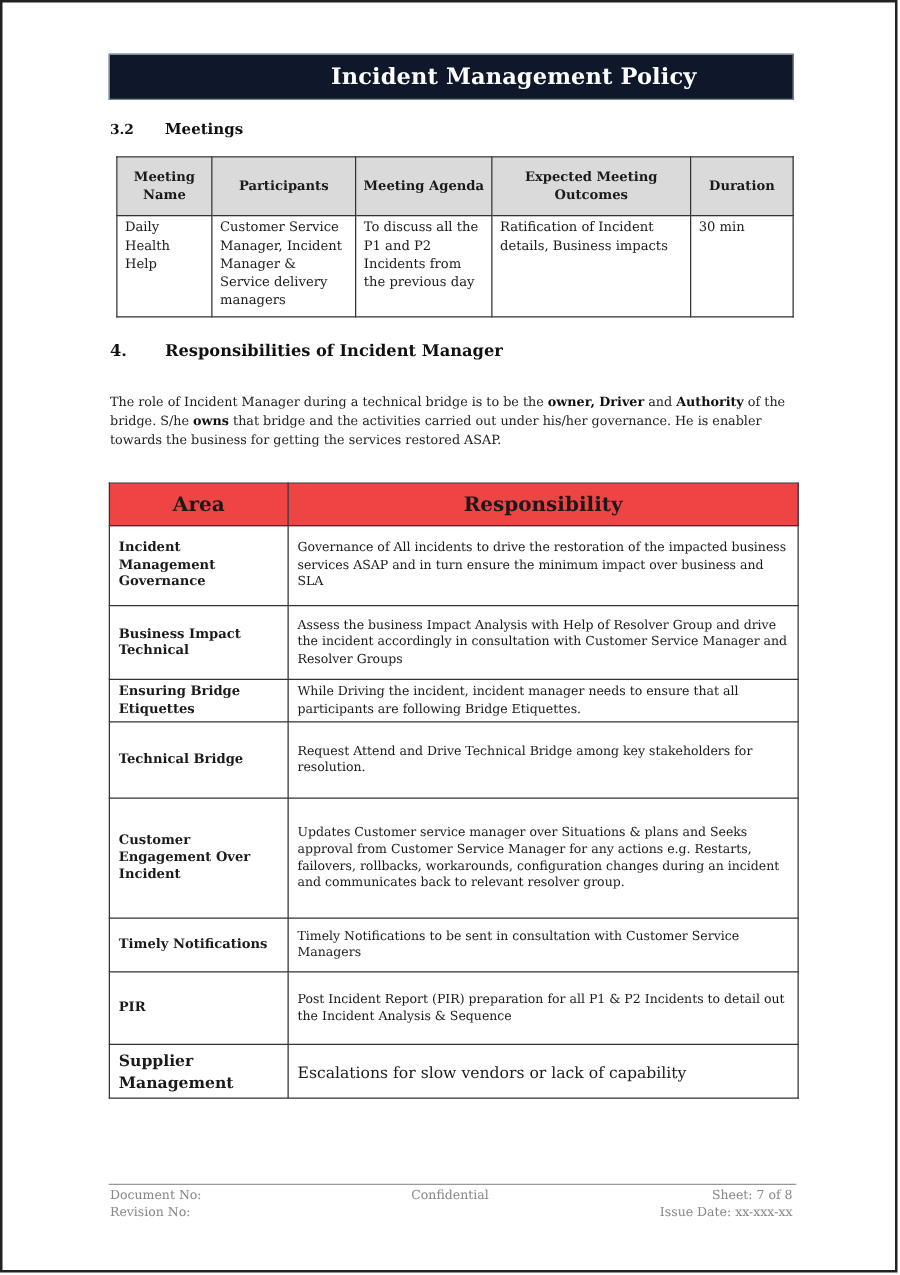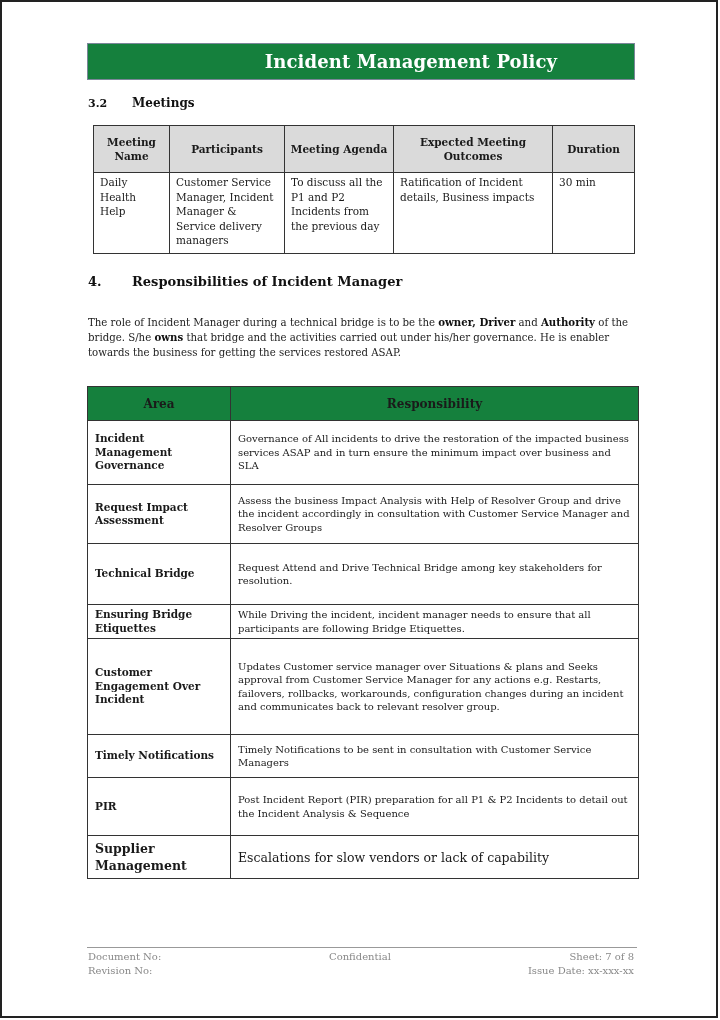--- a/index.html
+++ b/index.html
@@ -7,21 +7,21 @@
       width: 720px; height: 1020px; background: #ffffff; position: relative; overflow: hidden;
       font-family: "DejaVu Serif", serif; color: #1a1a1a;
     }
     .page-frame {
       position: absolute; left: 0; top: 0; width: 718px; height: 1018px;
       border-left: 2px solid #222; border-top: 2px solid #222; border-right: 2px solid #222; border-bottom: 2px solid #222;
       box-sizing: border-box;
     }
     .title-bar {
       position: absolute; left: 87px; top: 43px; width: 548px; height: 37px;
-      background: #15803d; border: 1px solid #7a8699; box-sizing: border-box;
+      background: #0f172a; border: 1px solid #7a8699; box-sizing: border-box;
       display: flex; align-items: center; justify-content: center;
     }
     .title-bar span {
       color: #ffffff; font-weight: bold; font-size: 18px; margin-left: 100px;
       font-family: "DejaVu Serif", serif; letter-spacing: 0.1px;
     }
     .section-heading {
       position: absolute; font-weight: bold; color: #111;
     }
     .h32 { left: 88px; top: 96px; font-size: 12px; }
@@ -40,22 +40,22 @@
     .meetings td { height: 76px; padding: 2px 6px; line-height: 14.5px; }
 
     .intro {
       position: absolute; left: 88px; top: 305px; width: 550px;
       font-size: 10.2px; line-height: 15px; color: #222;
     }
     .intro b { color: #111; }
 
     .resp { left: 87px; top: 386px; width: 551px; font-size: 10px; }
     .resp th {
-      background: #15803d; font-weight: bold; text-align: center; vertical-align: middle;
-      height: 31px; font-size: 12px;
+      background: #ef4444; font-weight: bold; text-align: center; vertical-align: middle;
+      height: 31px; font-size: 16px;
     }
     .resp td { vertical-align: middle; padding: 2px 7px; line-height: 13.5px; }
     .resp td.area { font-weight: bold; font-size: 10.5px; }
     .resp td.big { font-size: 12.5px; line-height: 17px; }
 
     .footer-line {
       position: absolute; left: 87px; top: 947px; width: 550px; height: 1px; background: #999;
     }
     .footer {
       position: absolute; font-size: 10px; color: #888; line-height: 14px;
@@ -117,30 +117,30 @@
   <tbody>
       <tr>
     <th>Area</th>
     <th>Responsibility</th>
   </tr>
   <tr style="height:64px">
     <td class="area">Incident Management Governance</td>
     <td>Governance of All incidents to drive the restoration of the impacted business services ASAP and in turn ensure the minimum impact over business and SLA</td>
   </tr>
   <tr style="height:59px">
-    <td class="area">Request Impact Assessment</td>
+    <td class="area">Business Impact Technical</td>
     <td>Assess the business Impact Analysis with Help of Resolver Group and drive the incident accordingly in consultation with Customer Service Manager and Resolver Groups</td>
+  </tr>
+  <tr style="height:34px">
+    <td class="area">Ensuring Bridge Etiquettes</td>
+    <td>While Driving the incident, incident manager needs to ensure that all participants are following Bridge Etiquettes.</td>
   </tr>
   <tr style="height:61px">
     <td class="area">Technical Bridge</td>
     <td>Request Attend and Drive Technical Bridge among key stakeholders for resolution.</td>
-  </tr>
-  <tr style="height:34px">
-    <td class="area">Ensuring Bridge Etiquettes</td>
-    <td>While Driving the incident, incident manager needs to ensure that all participants are following Bridge Etiquettes.</td>
   </tr>
   <tr style="height:96px">
     <td class="area">Customer Engagement Over Incident</td>
     <td>Updates Customer service manager over Situations &amp; plans and Seeks approval from Customer Service Manager for any actions e.g. Restarts, failovers, rollbacks, workarounds, configuration changes during an incident and communicates back to relevant resolver group.</td>
   </tr>
   <tr style="height:43px">
     <td class="area">Timely Notifications</td>
     <td>Timely Notifications to be sent in consultation with Customer Service Managers</td>
   </tr>
   <tr style="height:58px">

